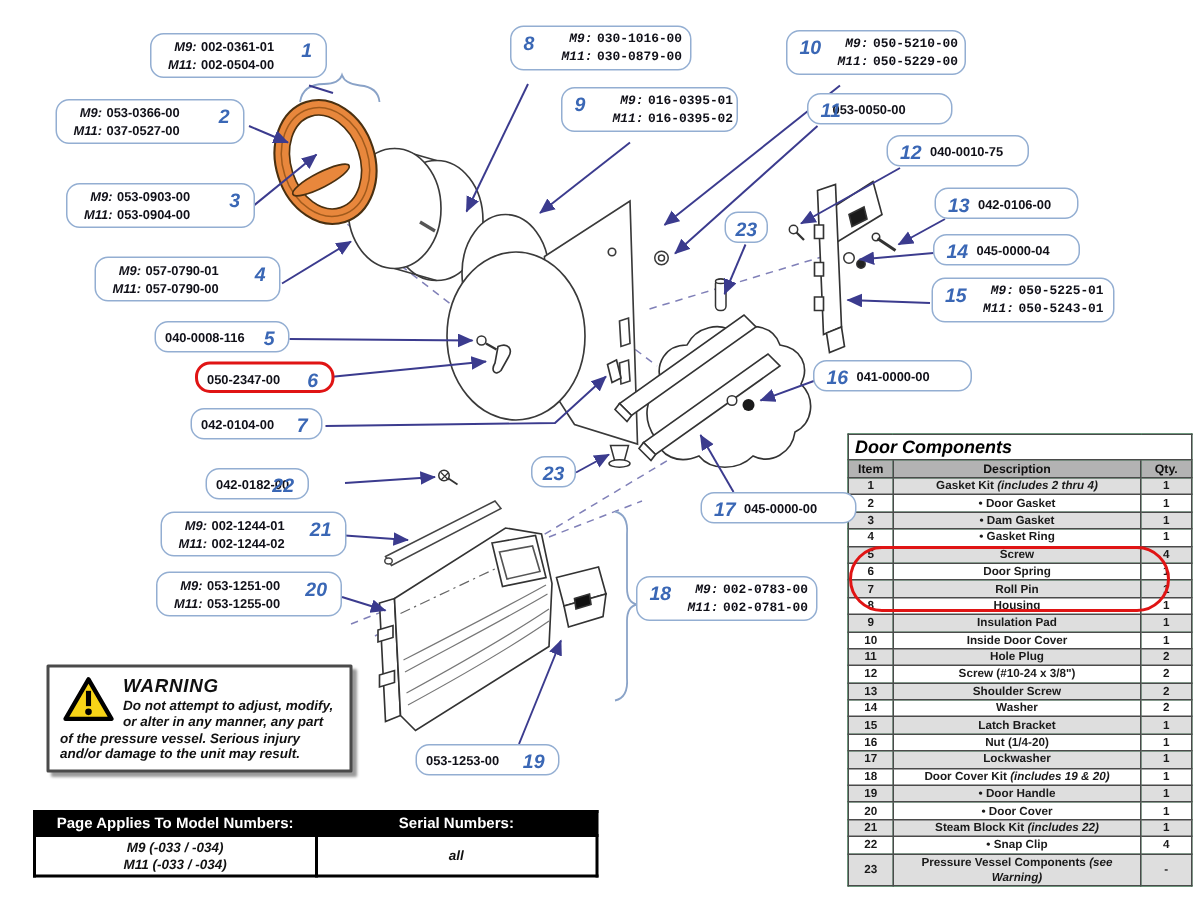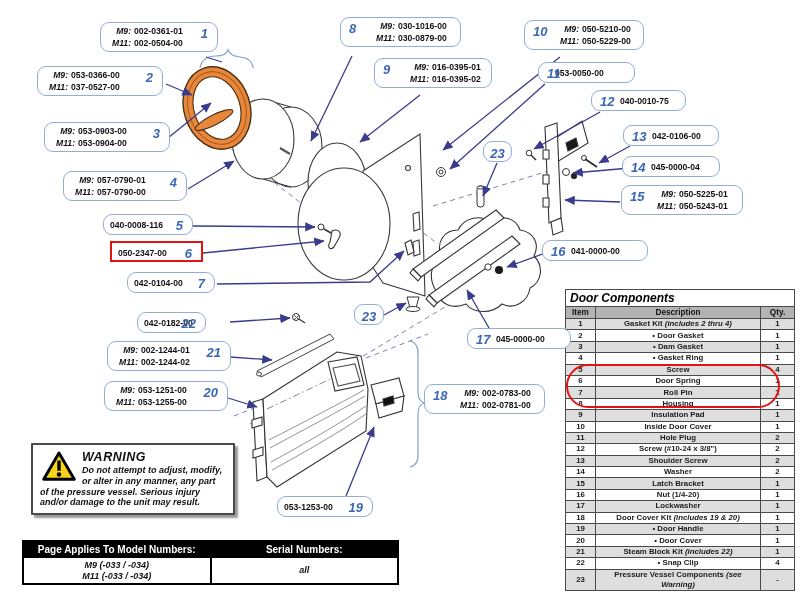--- a/index.html
+++ b/index.html
@@ -8,25 +8,25 @@
   svg#drawing{position:absolute;left:0;top:0;z-index:1;}
 
   
   .callout{position:absolute;z-index:3;background:#fff;border:1.5px solid #93aed2;border-radius:9px;
            box-sizing:border-box;padding:2px 6px 2px 6px;color:#101018;}
   .callout .pn{font-size:8.6px;font-weight:bold;line-height:12px;white-space:nowrap;}
   .callout .mk{display:inline-block;width:24px;text-align:right;font-style:italic;font-weight:bold;margin-right:3px;}
   .callout .num{position:absolute;font-size:13px;font-weight:bold;font-style:italic;color:#3a67b5;}
   .callout.num-right .num{right:9px;top:3px;}
   .callout.num-left .num{left:8px;top:3px;}
-  .callout.num-left .body{margin-left:24px;}
+  .callout.num-left .body{margin-left:24px;font-family:Liberation Mono, monospace;}
   .callout.single{padding-top:3px;height:21px;}
   .callout.single .pn{line-height:14px;}
   .callout.single.num-right{padding-right:36px;}
-  .callout.red{border:2.5px solid #e01414;border-radius:0;}
+  .callout.red{border:2.5px solid #e01414;border-radius:10px;margin-left:20px;}
   .callout.numonly{text-align:center;padding:2px 2px;height:21px;}
   .callout.numonly .num{position:static;}
 
   
   #parts-table{position:absolute;left:565px;top:289px;width:230px;z-index:2;border-collapse:collapse;background:#22c55e;}
   #parts-table td,#parts-table th{border:1px solid #4a4a4a;box-sizing:border-box;}
   #parts-table .title-cell{font-size:12px;font-weight:bold;font-style:italic;text-align:left;
        padding:1px 4px;height:16px;background:#fff;color:#000;}
   #parts-table thead .colhead td{background:#b3b3b3;font-weight:bold;font-size:8.2px;padding:1px 3px;height:12px;color:#111;}
   #parts-table tbody td{font-size:7.8px;font-weight:bold;color:#1a1a1a;padding:0 3px;height:11.4px;line-height:10px;background:#fff;}

